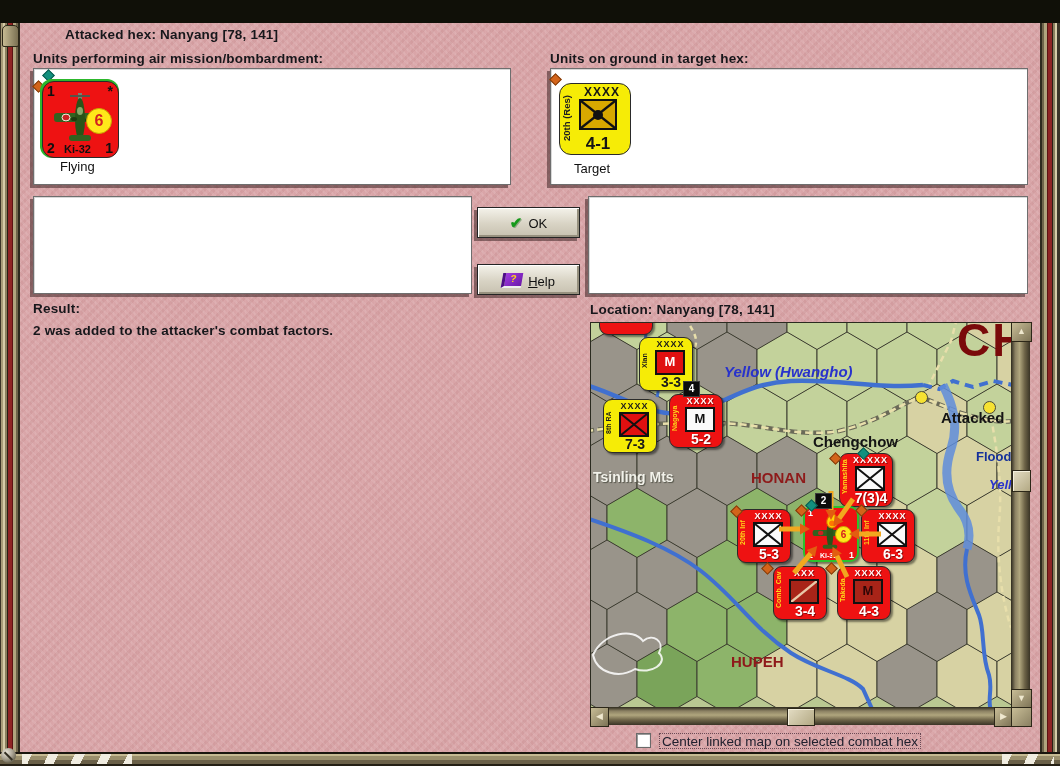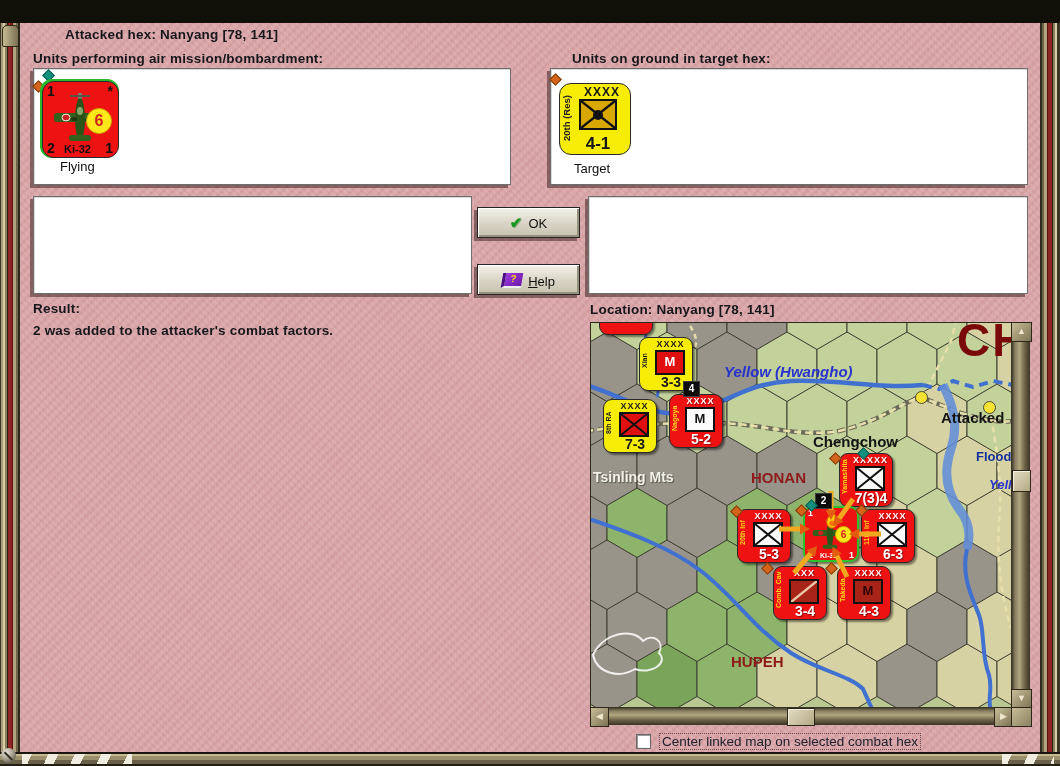--- a/index.html
+++ b/index.html
@@ -101,21 +101,21 @@
     color:#fff;font-weight:bold;font-size:10px;text-align:center;line-height:14px;padding:0 1px;}
   
   .sb-track-v{position:absolute;width:19px;background:linear-gradient(90deg,#2e2a1e,#8a8062 22%,#b0a67e 45%,#6e6448 72%,#3a3426);}
   .sb-track-h{position:absolute;height:18px;background:linear-gradient(180deg,#2e2a1e,#8a8062 22%,#b0a67e 45%,#6e6448 72%,#3a3426);}
   .sb-btn{position:absolute;background:linear-gradient(135deg,#c8bd96,#7d7356);border:1px solid #2c2718;
     color:#efe8cf;text-align:center;cursor:pointer;}
   .sb-thumb{position:absolute;background:linear-gradient(135deg,#e4ddc4,#b3a984);border:1px solid #2c2718;
     box-shadow:inset 1px 1px 0 #f4efdd;cursor:grab;}
   .sb-corner{position:absolute;background:linear-gradient(135deg,#c8bd96,#8a8062);border:1px solid #2c2718;}
   
-  #checkbox-row{position:absolute;left:616px;top:710px;height:16px;display:flex;align-items:center;}
+  #checkbox-row{position:absolute;left:616px;top:710px;height:16px;display:flex;}
   #checkbox{width:13px;height:13px;background:#fff;border:1px solid #6a6a6a;
     box-shadow:inset 1px 1px 0 #9a9a9a,inset -1px -1px 0 #f2f2f2;cursor:pointer;}
   #checkbox-label{margin-left:8px;font-size:13.5px;color:#20202e;border:1px dotted #6a4a55;padding:0 2px;}
 </style>
 </head>
 <body>
 
 <div id="stage">
 
 
@@ -125,21 +125,21 @@
   <div id="frame-bottom">
     <div class="bstripes" style="left:22px;width:110px;"></div>
     <div class="bstripes" style="left:1002px;width:52px;"></div>
   </div>
   <div class="screw" style="left:1px;top:748px;width:15px;height:15px;z-index:5;"></div>
 
   <div id="content">
 
     <div class="hlabel" style="left:6px;top:4px;margin-left:39px;">Attacked hex: Nanyang  [78, 141]</div>
     <div class="hlabel" style="left:13px;top:28px;">Units performing air mission/bombardment:</div>
-    <div class="hlabel" style="left:552px;top:28px;">Units on ground in target hex:</div>
+    <div class="hlabel" style="left:530px;top:28px;">Units on ground in target hex:</div>
 
     <div class="whitebox" style="left:13px;top:45px;width:476px;height:115px;">
       <div class="dot teal" style="left:10px;top:2px;"></div>
       <div class="dot orange" style="left:0px;top:13px;"></div>
       <div class="counter-lg c-red sel-green" style="left:8px;top:12px;width:75px;height:75px;">
         <div class="corner" style="left:4px;top:1px;font-size:14px;">1</div>
         <div class="corner" style="right:5px;top:1px;font-size:14px;">*</div>
         <svg width="60" height="60" style="position:absolute;left:7px;top:7px;" viewBox="0 0 60 60">
           <rect x="28" y="4" width="4" height="10" fill="#7d7d70"></rect>
           <line x1="20" y1="7" x2="40" y2="7" stroke="#55554a" stroke-width="2"></line>

